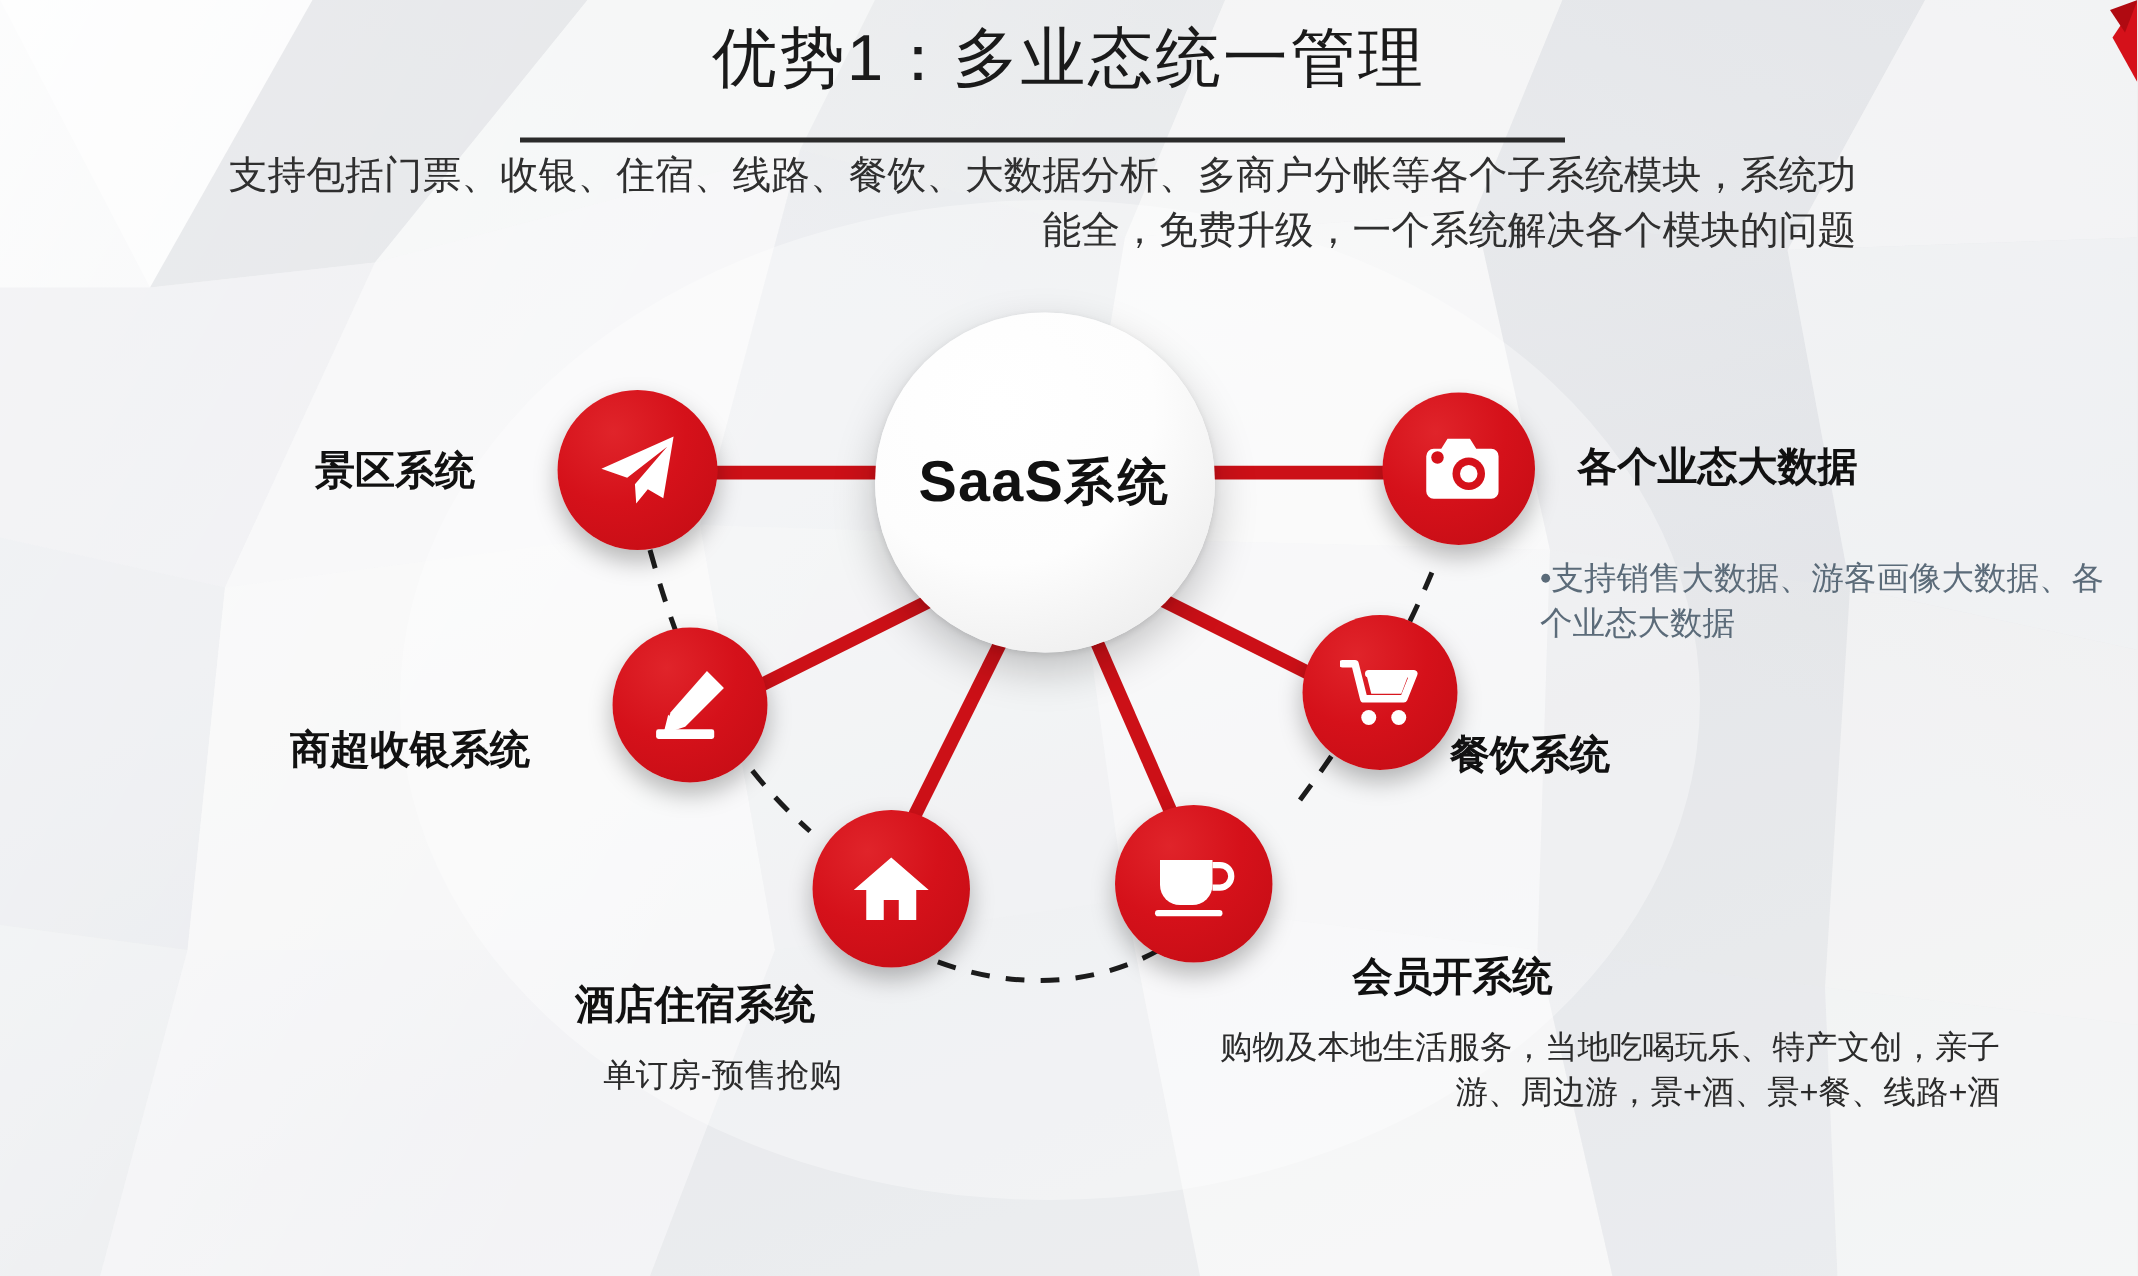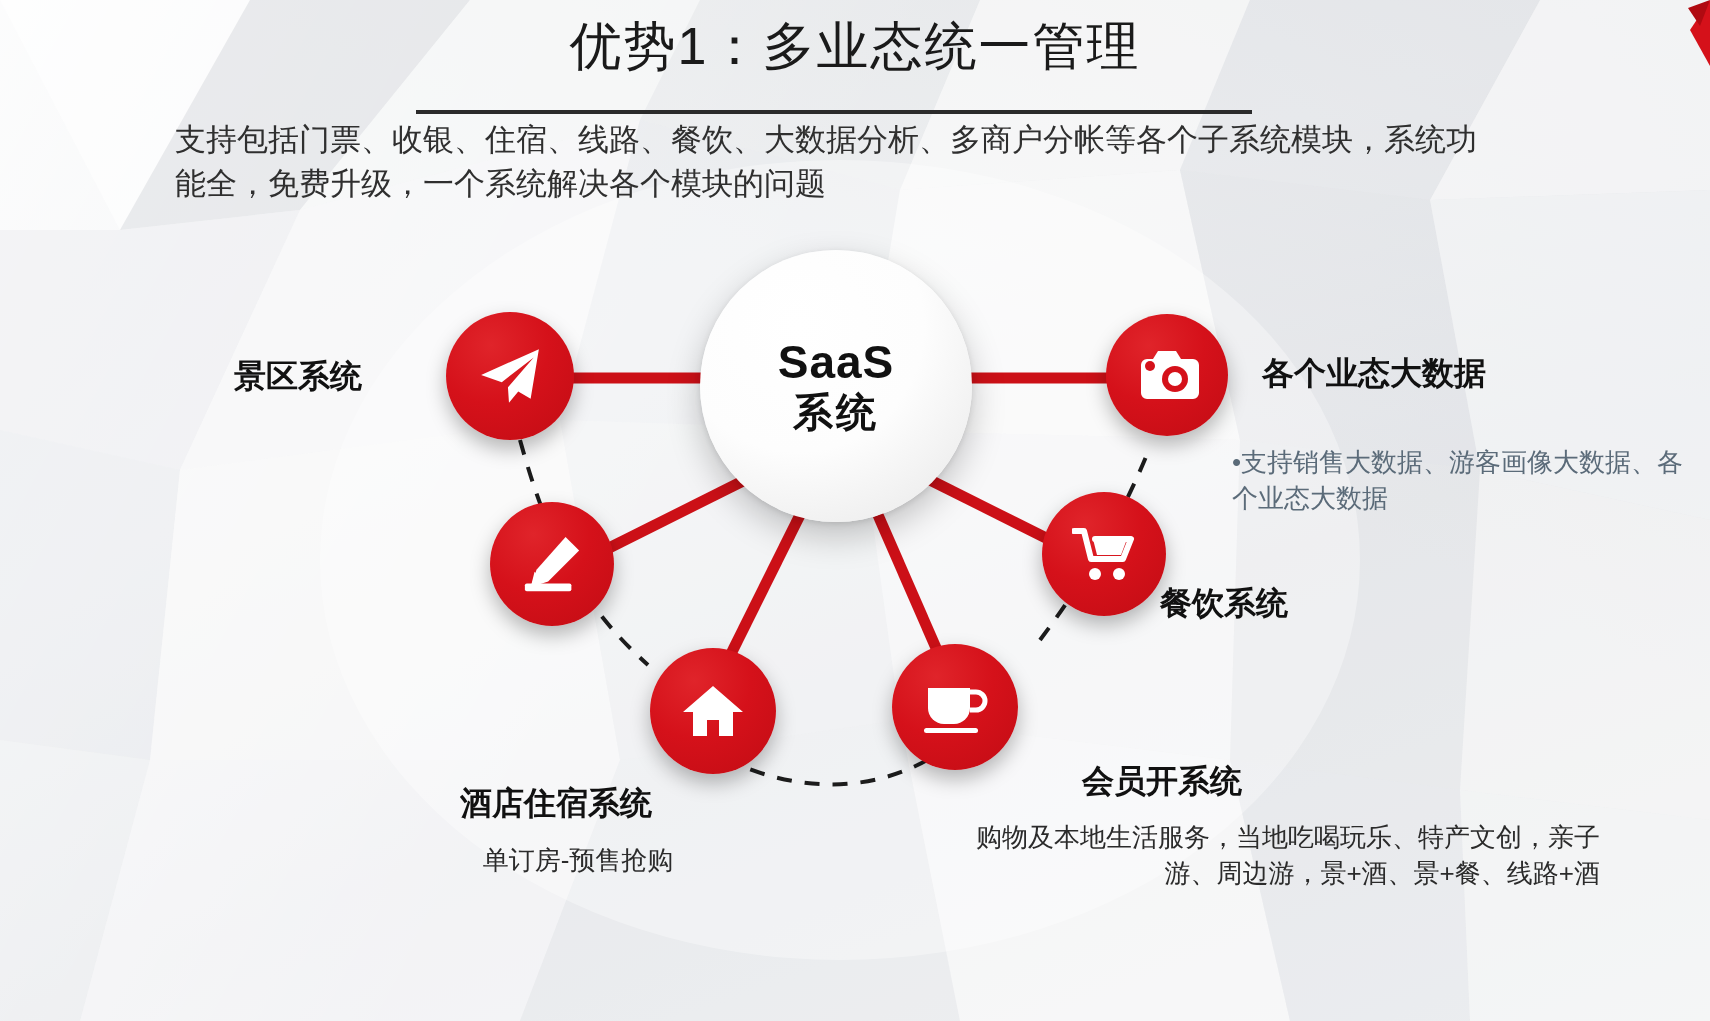--- a/index.html
+++ b/index.html
@@ -50,21 +50,21 @@
     left: 416px;
     width: 836px;
     height: 4px;
     background: #2b2b2b;
   }
   .subtitle {
     position: absolute;
     top: 118px;
     left: 175px;
     width: 1310px;
-    text-align: left;
+    text-align: right;
     font-size: 31px;
     line-height: 1.42;
     color: #2f2f2f;
   }
 
   
   #wires {
     position: absolute;
     inset: 0;
     width: 1710px;
@@ -75,21 +75,21 @@
   .hub {
     position: absolute;
     left: 700px;
     top: 250px;
     width: 272px;
     height: 272px;
     border-radius: 50%;
     background: radial-gradient(circle at 36% 28%, #ffffff 0%, #fdfdfd 48%, #f0f0f0 78%, #e4e4e4 100%);
     box-shadow: 0 14px 34px rgba(0,0,0,0.22), 0 2px 6px rgba(0,0,0,0.10);
     display: flex;
-    flex-direction: column;
+    flex-direction: row;
     align-items: center;
     justify-content: center;
     z-index: 6;
   }
   .hub-l1 {
     font-size: 46px;
     font-weight: bold;
     color: #111;
     letter-spacing: 1px;
     line-height: 1.12;
@@ -211,21 +211,21 @@
     <div class="hub-l2">系统</div>
   </div>
 
   <div class="node" style="left:446px; top:312px; width:128px; height:128px;">
     <span>
       <svg width="66" height="66" viewBox="0 0 64 64">
         <path d="M60 6 L4 31 L24 38 L55 14 L30 43 L31 58 L40 47 L52 54 Z" fill="#ffffff"></path>
       </svg>
     </span>
   </div>
-  <div class="lbl-h ta-l" style="left:234px; top:355px;">景区系统</div>
+  <div class="lbl-h ta-l" style="left:252px; top:355px;">景区系统</div>
 
   <div class="node" style="left:1106px; top:314px; width:122px; height:122px;">
     <span>
       <svg width="64" height="56" viewBox="0 0 64 56">
         <path d="M6 12 h12 l5 -8 h18 l5 8 h12 a6 6 0 0 1 6 6 v28 a6 6 0 0 1 -6 6 h-46 a6 6 0 0 1 -6 -6 v-28 a6 6 0 0 1 6 -6 z" fill="#ffffff"></path>
         <circle cx="40" cy="32" r="13" fill="#d5111a"></circle>
         <circle cx="40" cy="32" r="7" fill="#ffffff"></circle>
         <circle cx="15" cy="19" r="5" fill="#d5111a"></circle>
       </svg>
     </span>
@@ -235,20 +235,21 @@
 
   <div class="node" style="left:490px; top:502px; width:124px; height:124px;">
     <span>
       <svg width="62" height="62" viewBox="0 0 64 64">
         <path d="M46 4 L60 18 L28 50 L10 56 L16 38 Z" fill="#ffffff"></path>
         <path d="M14 40 L24 50 L10 56 Z" fill="#ffffff"></path>
         <rect x="4" y="52" width="48" height="8" rx="2" fill="#ffffff"></rect>
       </svg>
     </span>
   </div>
+  <div class="lbl-h ta-l" style="left:232px; top:578px;">商超收银系统</div>
 
   <div class="node" style="left:1042px; top:492px; width:124px; height:124px;">
     <span>
       <svg width="64" height="58" viewBox="0 0 64 58">
         <path d="M2 6 h10 l7 28 h32 l8 -20 h-36" fill="none" stroke="#ffffff" stroke-width="6" stroke-linecap="round" stroke-linejoin="round"></path>
         <path d="M21 14 h34 l-6 16 h-24 z" fill="#ffffff"></path>
         <circle cx="23" cy="49" r="6" fill="#ffffff"></circle>
         <circle cx="47" cy="49" r="6" fill="#ffffff"></circle>
       </svg>
     </span>

